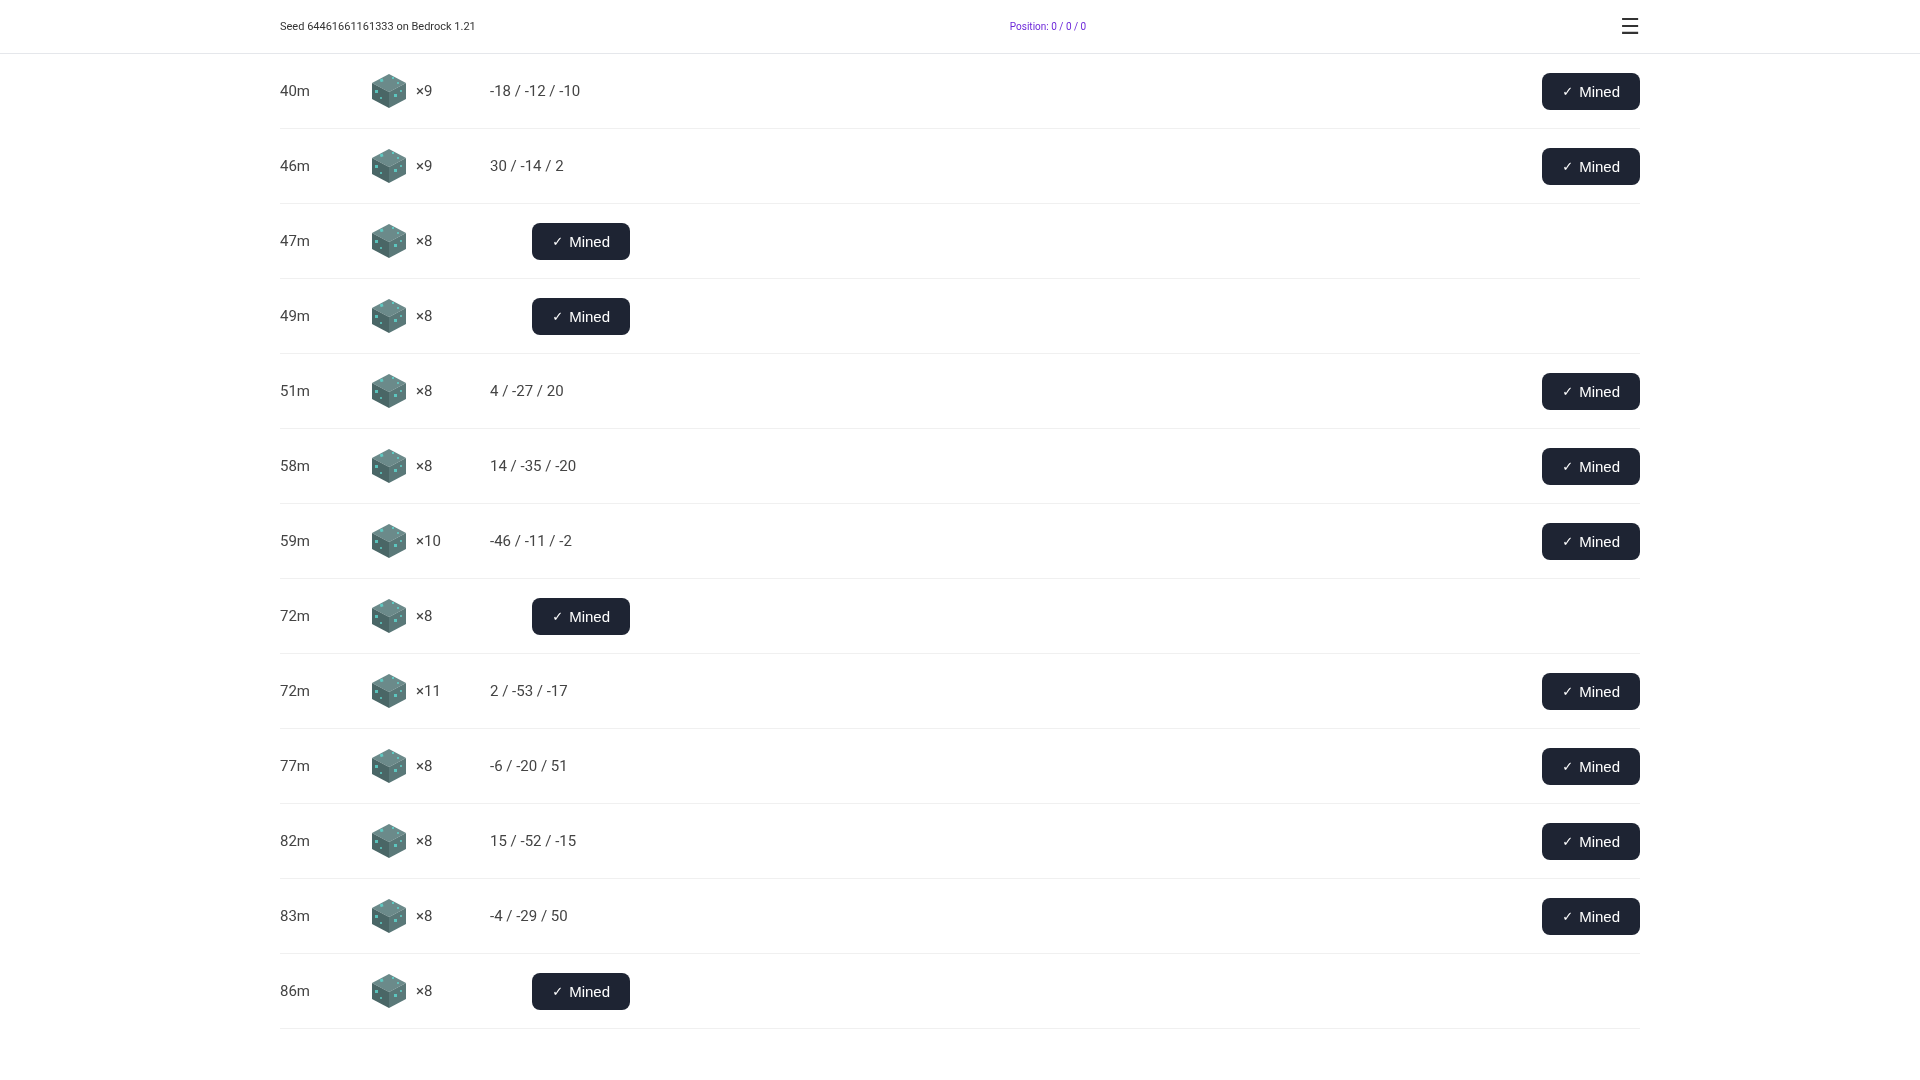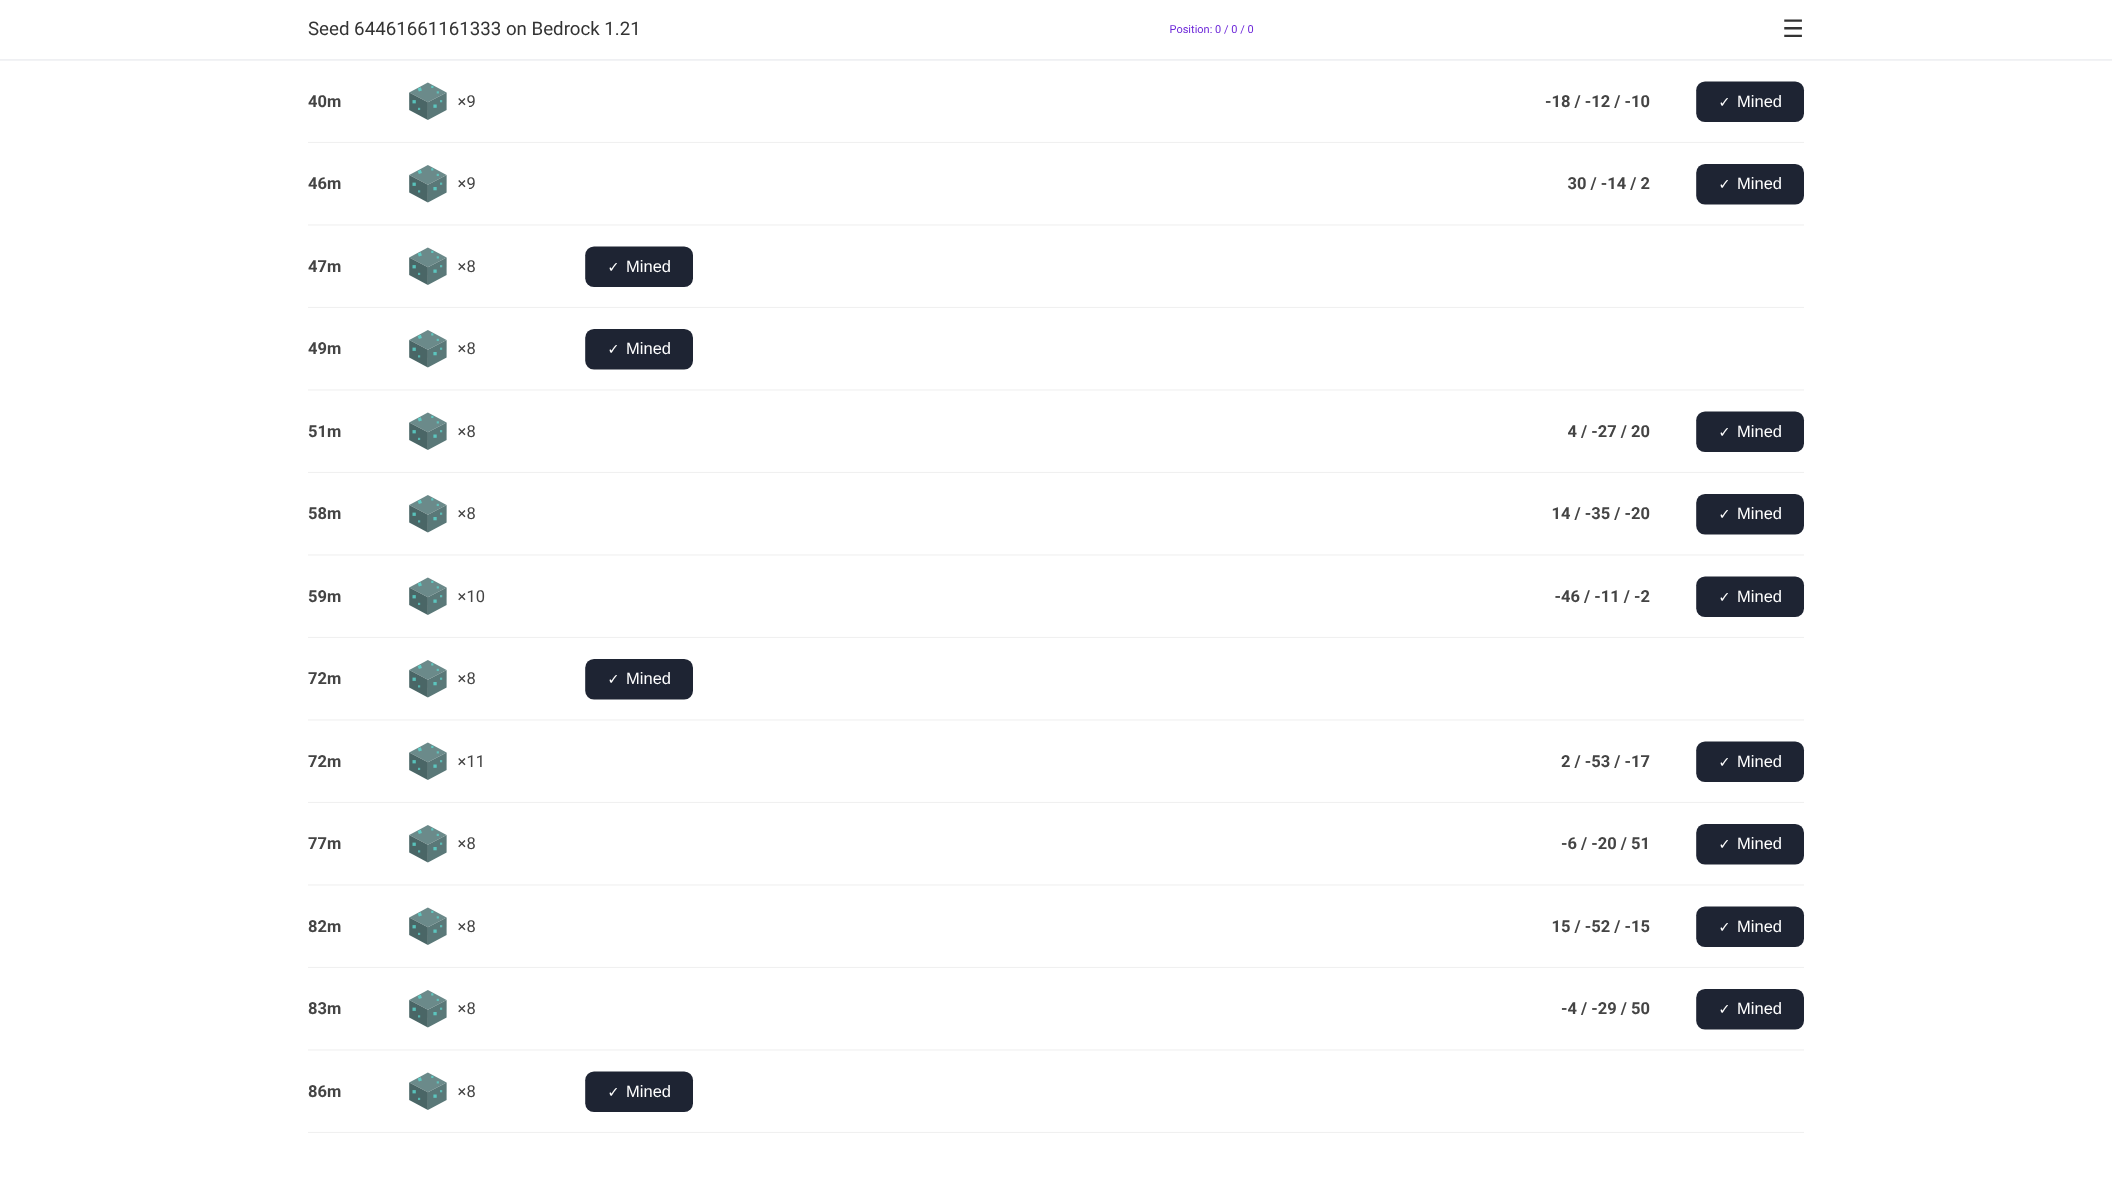--- a/index.html
+++ b/index.html
@@ -19,21 +19,21 @@
 
     .header {
       display: flex;
       align-items: center;
       justify-content: space-between;
       padding: 14px 280px;
       border-bottom: 1px solid #e5e7eb;
     }
 
     .header-seed {
-      font-size: 17px;
+      font-size: 11px;
       color: #333;
     }
 
     .header-position {
       font-size: 10px;
       color: #6d28d9;
     }
 
     .header-menu {
       cursor: pointer;
@@ -49,21 +49,21 @@
       display: flex;
       align-items: center;
       padding: 18px 0;
       border-bottom: 1px solid #f0f0f0;
     }
 
     .col-distance {
       width: 90px;
       font-size: 15px;
       color: #444;
-      font-weight: 700;
+      font-weight: 400;
     }
 
     .col-icon-count {
       display: flex;
       align-items: center;
       width: 120px;
     }
 
     .diamond-icon {
       width: 38px;
@@ -71,24 +71,23 @@
       margin-right: 8px;
     }
 
     .count {
       font-size: 15px;
       color: #444;
     }
 
     .col-position {
       flex: 1;
-      text-align: right;
+      text-align: left;
       font-size: 15px;
       color: #444;
-      font-weight: bold;
     }
 
     .col-button {
       width: 140px;
       display: flex;
       justify-content: flex-end;
     }
 
     .mined-btn {
       background: #1e2433;

